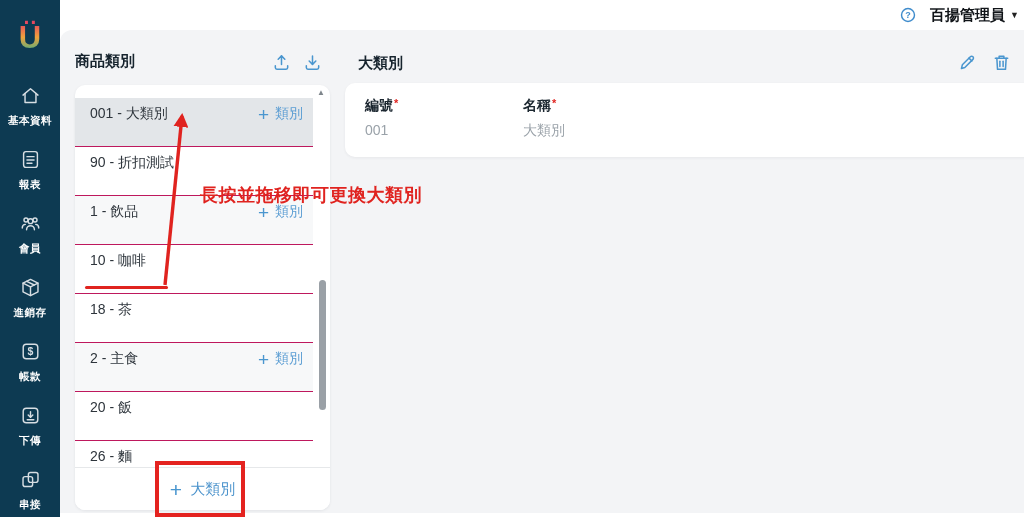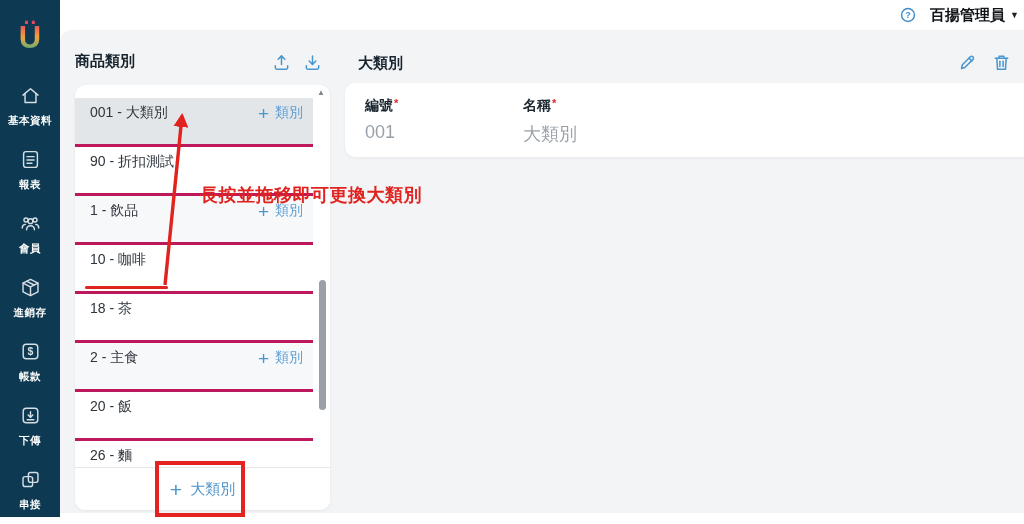--- a/index.html
+++ b/index.html
@@ -33,42 +33,42 @@
   .panel-title { position:absolute; left:15px; top:22px; font-size:15px; font-weight:bold; color:#17242e; }
   .io-icons { position:absolute; left:212px; top:23px; display:flex; gap:12px; }
   .io-icons svg, .detail-icons svg { width:19px; height:19px; stroke:#4a96cf; fill:none; stroke-width:1.6; stroke-linecap:round; stroke-linejoin:round; display:block; cursor:pointer; }
 
   
   .list-card { position:absolute; left:15px; top:55px; width:255px; height:425px; background:#fff;
     border-radius:10px; box-shadow:0 1px 3px rgba(30,40,50,.08); overflow:hidden; }
   .scroll-up { position:absolute; top:3px; right:5px; font-size:8px; color:#7f868c; z-index:3; }
   .rows { position:absolute; top:13px; left:0; width:238px; }
   .row { height:49px; display:flex; align-items:center; padding:0 10px 16px 15px;
-    border-bottom:3px solid #be185d; font-size:14px; color:#2e353c; cursor:pointer; background:#fff; }
+    border-bottom:1px solid #be185d; font-size:14px; color:#2e353c; cursor:pointer; background:#fff; }
   .row.selected { background:#e3e6e9; }
   .row.tinted { background:#f7f8f9; }
   .add-btn { margin-left:auto; display:flex; align-items:center; gap:6px; color:#5b9dd3; font-size:14px; cursor:pointer; }
   .plus { font-size:19px; font-weight:normal; line-height:1; color:#4a96cf; }
   .scroll-thumb { position:absolute; right:4px; top:195px; width:7px; height:130px; background:#9aa0a6; border-radius:4px; z-index:3; }
   .card-footer { position:absolute; left:0; right:0; bottom:0; height:43px; background:#fff;
     border-top:1px solid #e6e8ea; display:flex; align-items:center; justify-content:center; z-index:2; }
   .add-main-btn { display:flex; align-items:center; gap:8px; color:#4b93cc; font-size:15px; cursor:pointer; }
   .add-main-btn .plus { font-size:21px; }
 
   
   .detail-title { position:absolute; left:298px; top:24px; font-size:15px; font-weight:bold; color:#17242e; }
   .detail-icons { position:absolute; right:13px; top:23px; display:flex; gap:15px; }
   .detail-card { position:absolute; left:285px; top:53px; width:736px; height:74px; background:#fff;
     border-radius:10px; box-shadow:0 1px 3px rgba(30,40,50,.06); }
   .field { position:absolute; top:14px; }
   .field-1 { left:20px; }
   .field-2 { left:178px; }
   .field-label { font-size:14px; font-weight:bold; color:#1c2730; }
   .req { color:#e0231f; font-size:11px; vertical-align:top; margin-left:1px; }
-  .field-value { margin-top:7px; font-size:18px; color:#9aa2a9; }
+  .field-value { margin-top:7px; font-size:14px; color:#9aa2a9; }
 
   
   .hint-text { position:absolute; left:200px; top:183px; font-size:18px; font-weight:bold;
     color:#e0231f; z-index:10; letter-spacing:.5px;text-align:right; }
   .arrow-svg { position:absolute; left:150px; top:100px; width:60px; height:190px; z-index:10; pointer-events:none; }
   .red-underline { position:absolute; left:85px; top:286px; width:83px; height:3px; background:#e0231f; border-radius:2px; z-index:10; }
   .highlight-rect { position:absolute; left:155px; top:461px; width:90px; height:56px;
     border:4px solid #e42320; z-index:10; pointer-events:none; }
 </style>
 </head>

